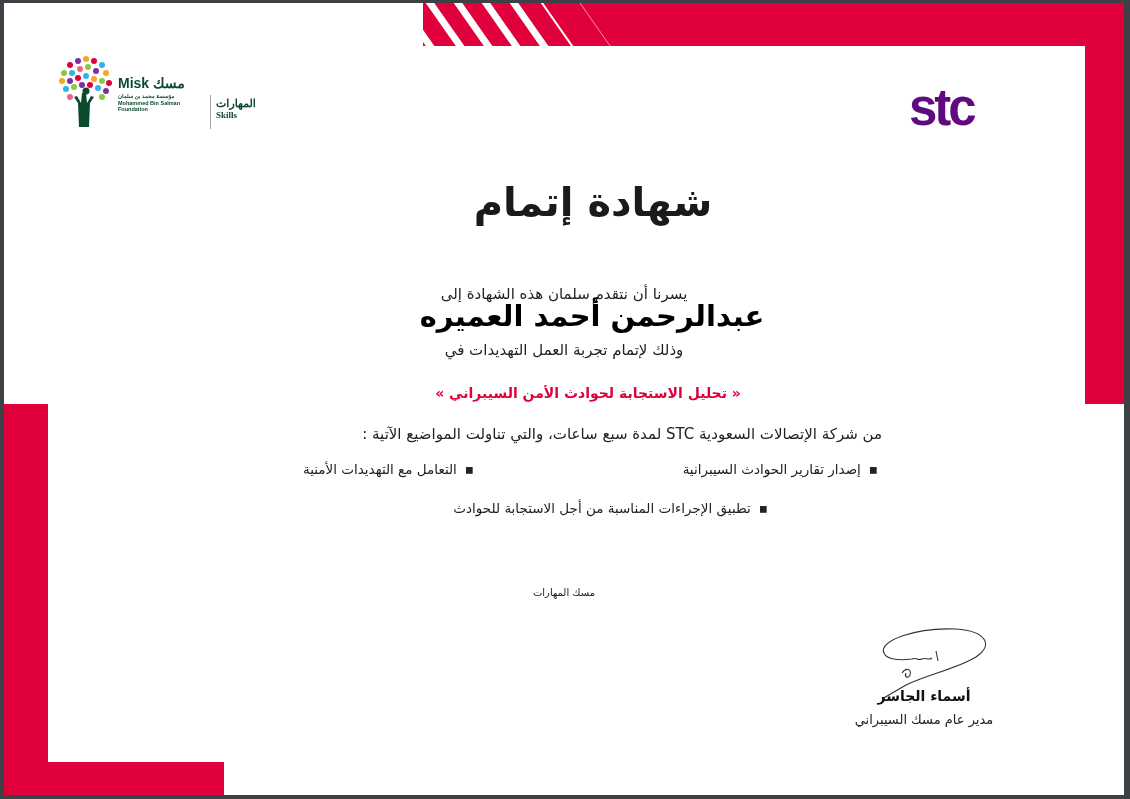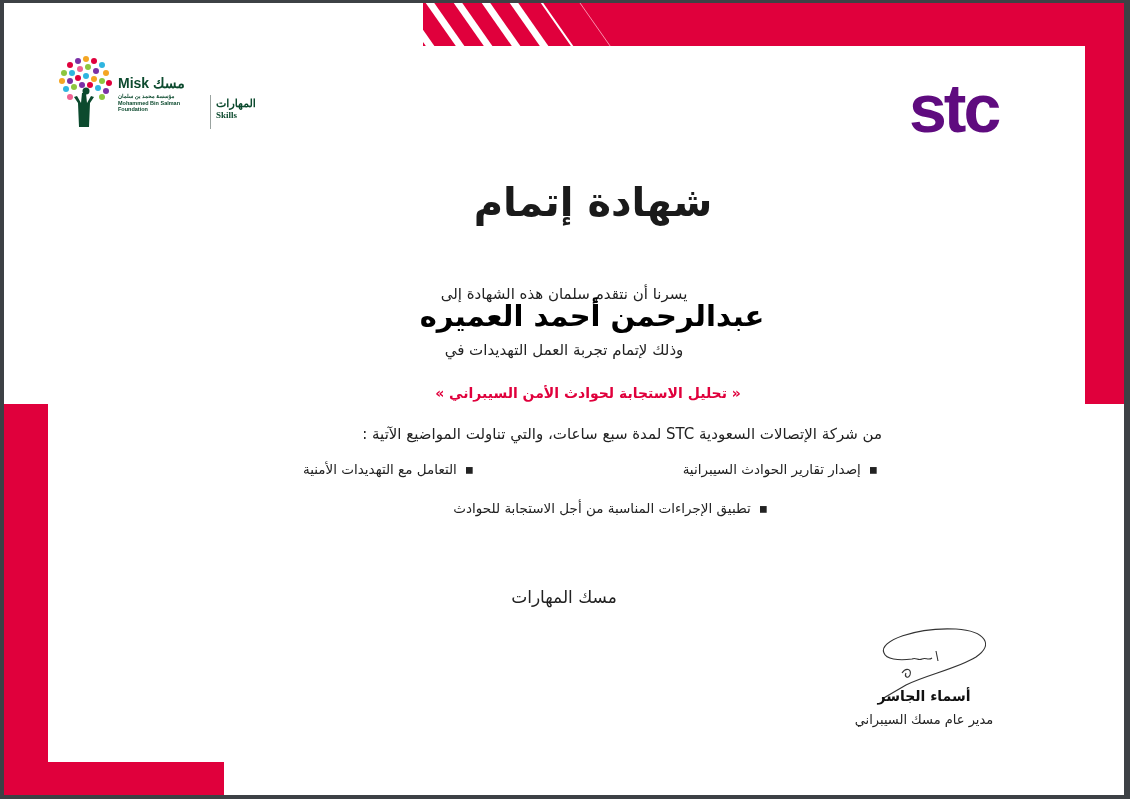--- a/index.html
+++ b/index.html
@@ -46,42 +46,42 @@
     font-family: "Liberation Sans", sans-serif; font-weight: bold; font-size: 11px; color: #0c4a2e;
   }
   .misk-skills-en {
     position: absolute; left: 160px; top: 57px;
     font-family: Liberation Serif, serif; font-weight: bold; font-size: 9px; color: #0c4a2e;
   }
 
   .stc-logo {
     position: absolute; left: 905px; top: 68px;
     font-family: "Liberation Sans", sans-serif; font-weight: bold;
-    font-size: 68px; line-height: 74px; letter-spacing: -3px;
+    font-size: 51px; line-height: 74px; letter-spacing: -3px;
     color: #5f0b7f;
   }
 
   .center { position: absolute; left: 0; width: 1120px; text-align: center; direction: rtl; }
   .title { top: 176px; font-size: 40px; font-weight: bold; color: #1a1a1a; margin-left: 29px; }
   .intro { top: 282px; font-size: 15px; color: #222; }
   .recipient { top: 296px; font-size: 29px; font-weight: bold; color: #000; padding-left: 28px; }
   .intro2 { top: 338px; font-size: 15px; color: #222; }
   .course { top: 382px; font-size: 14px; font-weight: bold; color: #e0003c; margin-left: 24px; }
 
   .body-line {
     position: absolute; left: 238px; width: 640px; top: 422px;
     direction: rtl; text-align: right; font-size: 15px; color: #222;
   }
   .topic { position: absolute; direction: rtl; font-size: 13.5px; color: #222; white-space: nowrap; }
   .topic-1 { right: 246px; top: 458px; }
   .topic-2 { right: 650px; top: 458px; }
   .topic-3 { right: 356px; top: 497px; }
   .bullet { font-weight: bold; margin-left: 8px; }
 
-  .org { top: 584px; font-size: 17px; color: #222; }
+  .org { top: 584px; font-size: 10px; color: #222; }
 
   .signature { position: absolute; left: 872px; top: 620px; width: 120px; height: 80px; }
   .signer-name {
     position: absolute; left: 830px; top: 685px; width: 180px;
     direction: rtl; text-align: center; font-weight: bold; font-size: 14px; color: #111;
   }
   .signer-title {
     position: absolute; left: 830px; top: 709px; width: 180px;
     direction: rtl; text-align: center; font-size: 13px; color: #222;
   }

